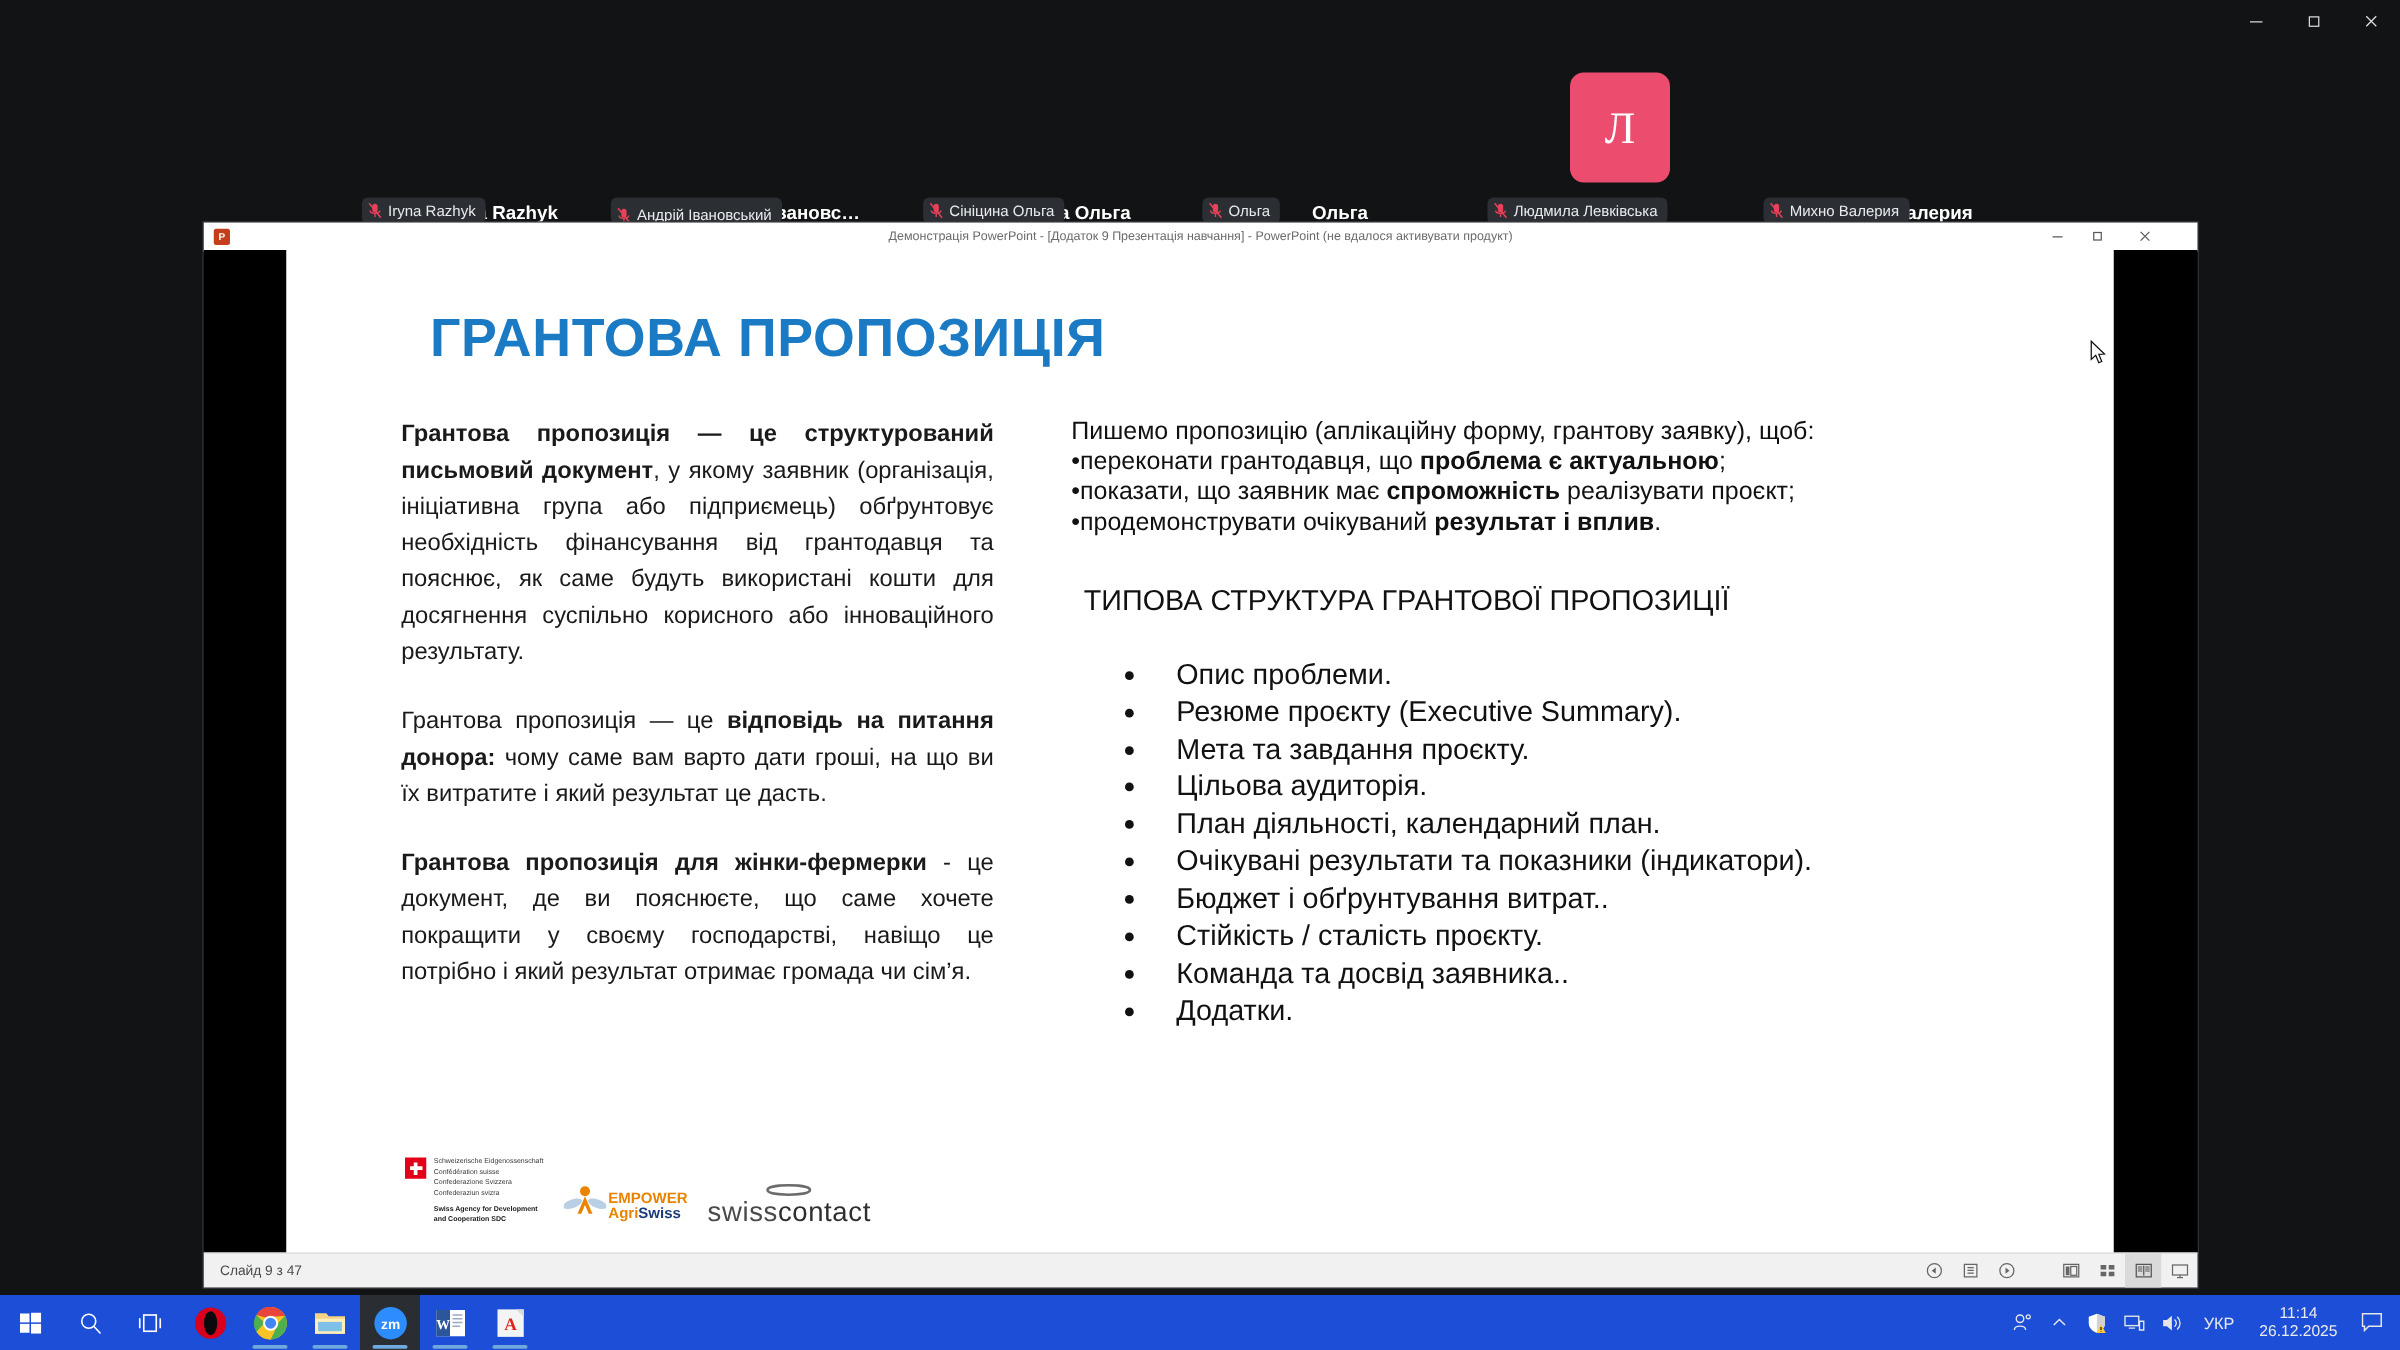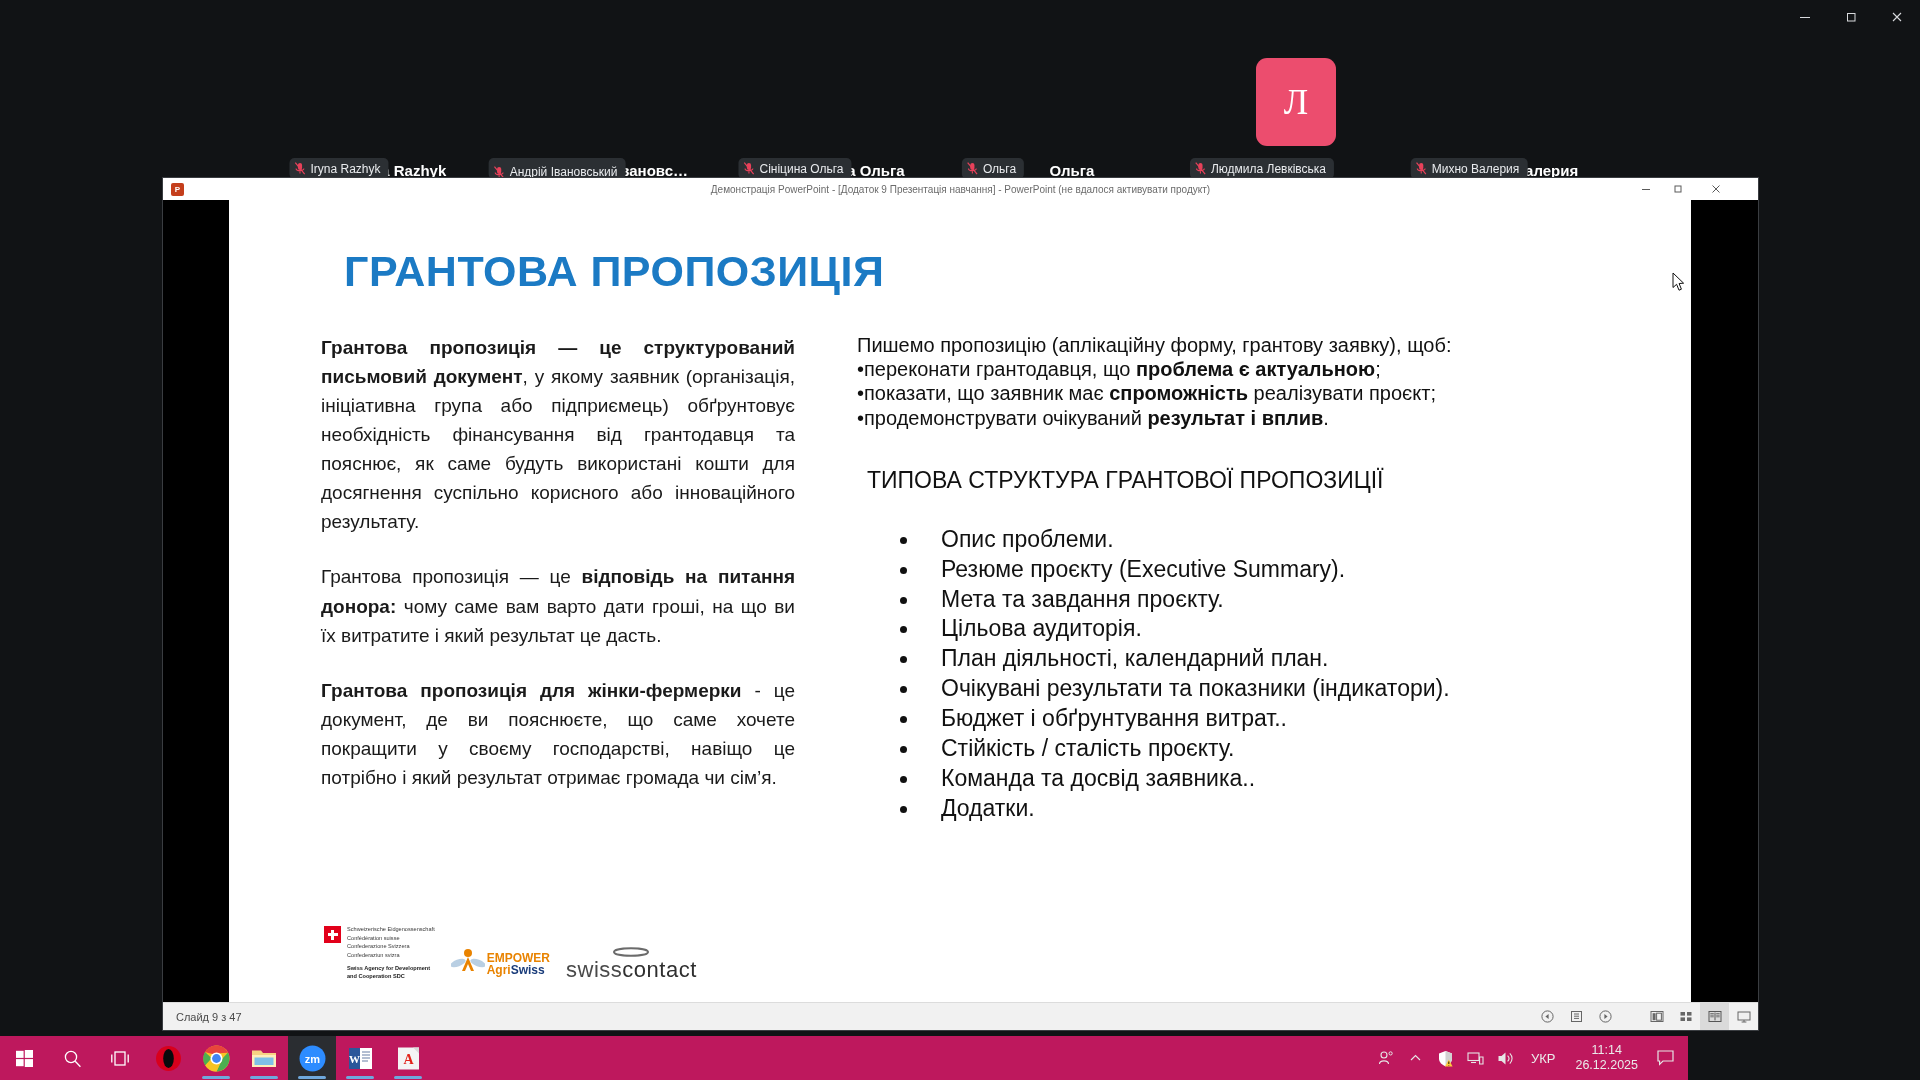--- a/index.html
+++ b/index.html
@@ -293,22 +293,22 @@
   #mouse-cursor {
     position: absolute;
     left: 1672px; top: 272px;
     z-index: 70;
   }
 
   
   #taskbar {
     position: absolute;
     left: 0; bottom: 0;
-    width: 1688px; height: 44px;
-    background: #be185d;
+    width: 1920px; height: 44px;
+    background: #1d4ed8;
     display: flex;
     align-items: center;
   }
   .tb-item {
     position: relative;
     width: 48px; height: 44px;
     display: flex; align-items: center; justify-content: center;
   }
   .tb-item.running::after {
     content: "";

